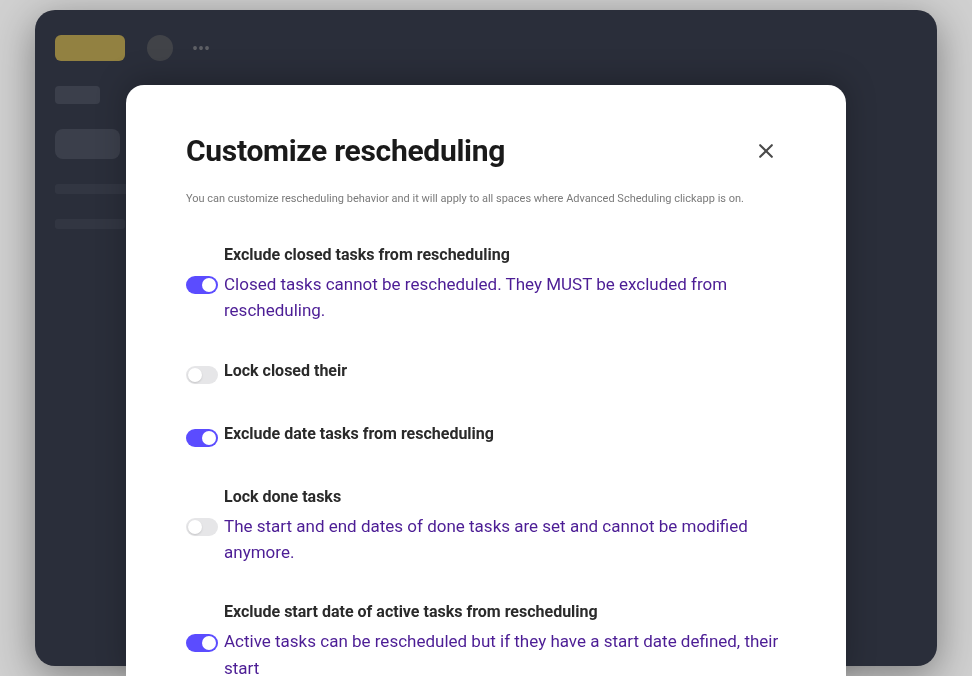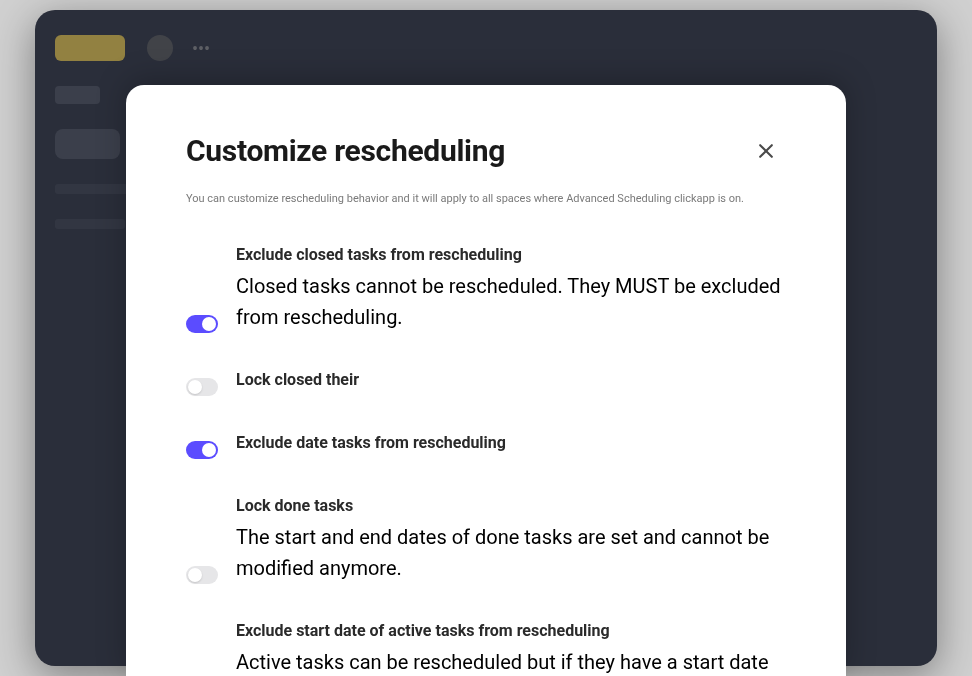--- a/index.html
+++ b/index.html
@@ -110,22 +110,22 @@
       stroke: #4a4a4a;
     }
     .modal-description {
       font-size: 11px;
       line-height: 1.62;
       color: #7a7a7a;
       margin-bottom: 34px;
     }
     .option {
       display: flex;
-      align-items: flex-end;
-      gap: 18px;
+      align-items: center;
+      gap: 6px;
       margin-bottom: 30px;
       margin-top: 37px;
     }
     .toggle {
       position: relative;
       width: 32px;
       height: 18px;
       border-radius: 10px;
       cursor: pointer;
       flex-shrink: 0;
@@ -158,23 +158,23 @@
     .option-text {
       flex: 1;
     }
     .option-title {
       font-size: 16px;
       font-weight: 700;
       color: #2a2a2a;
       margin-bottom: 7px;
     }
     .option-desc {
-      font-size: 20px;
+      font-size: 17px;
       line-height: 1.55;
-      color: #000000;
+      color: #4c1d95;
     }
   </style>
 </head>
 <body>
 
 <div class="backdrop">
   <div class="backdrop-content">
     <span class="pill"></span>
     <span class="avatar-sm"></span>
     <span class="dots">•••</span>

